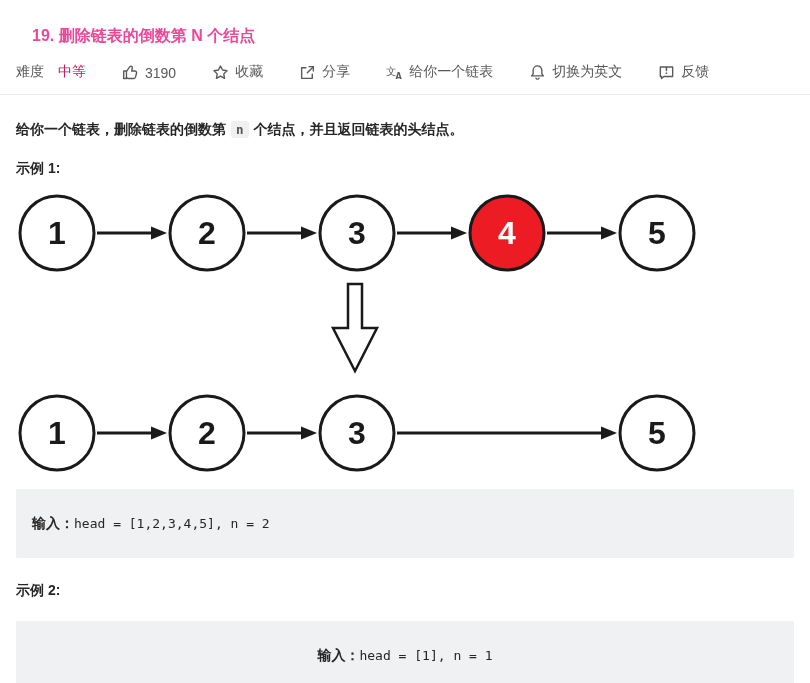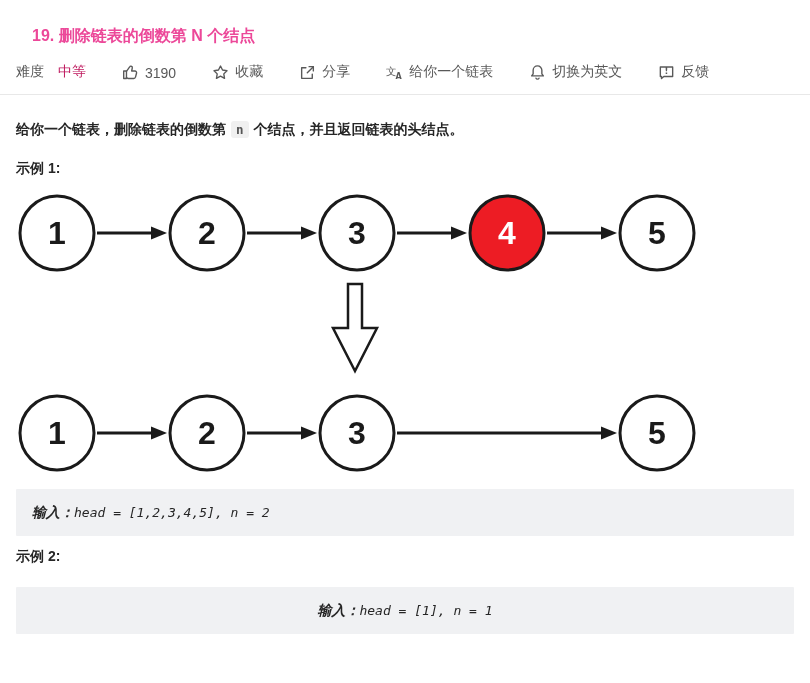--- a/index.html
+++ b/index.html
@@ -31,26 +31,26 @@
     padding: 1px 5px; border-radius: 3px; margin: 0 5px;
   }
 
   .example-label { margin: 20px 0 0 0; font-size: 14px; font-weight: 700; color: #262626; }
 
   .diagram { margin-top: 13px; }
   .diagram svg { display: block; }
 
   .example-block {
     margin: 8px 0 0 0; background: #f0f1f3; border-radius: 1px;
-    padding: 10px 16px; width: 778px; font-style: italic;
+    padding: 21px 16px; width: 778px;
   }
   .example-block .line { line-height: 26px; white-space: pre; }
   .io-label { font-size: 14px; font-weight: 700; color: #262626; }
   .io-value { font-family: "DejaVu Sans Mono", "Liberation Mono", monospace; font-size: 13px; color: #262626; }
-  .example-label.second { margin-top: 12px; }
+  .example-label.second { margin-top: 24px; }
   .example-block.second { margin-top: 21px; text-align: center; }
 </style>
 </head>
 <body>
 
 <div class="page">
 
   <h1 class="title">19. 删除链表的倒数第 N 个结点</h1>
 
   <div class="toolbar">

